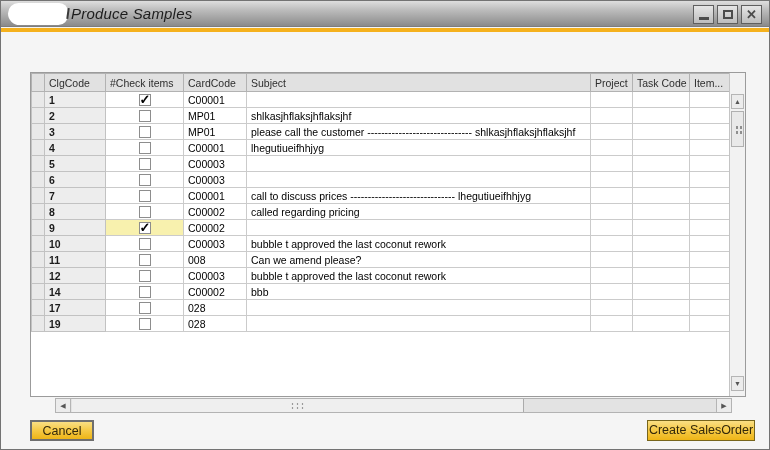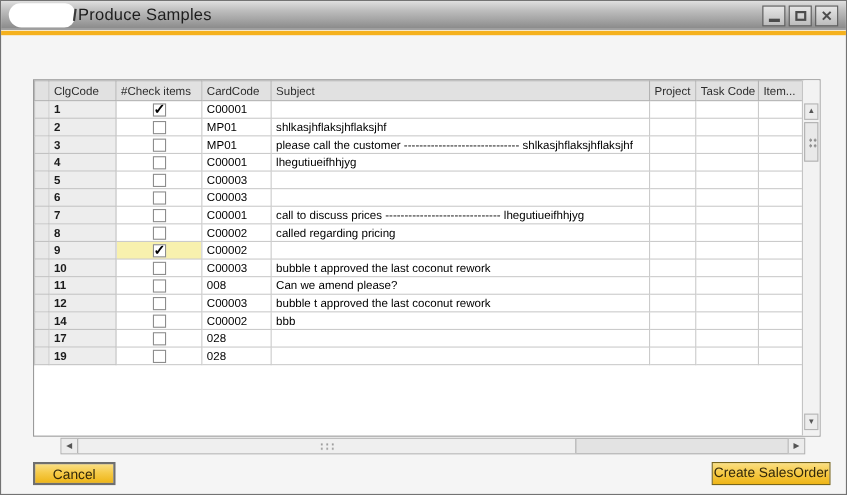--- a/index.html
+++ b/index.html
@@ -6,21 +6,21 @@
   html,body { width:770px; height:450px; font-family:"Liberation Sans", sans-serif; background:#fff; }
 
   .window { position:absolute; left:0; top:0; width:770px; height:450px;
             border:1px solid #737373; background:#f5f5f5; overflow:hidden; }
 
   
   .titlebar { position:absolute; left:0; top:0; right:0; height:26px;
               background:linear-gradient(#dedede 0%, #bdbdbd 35%, #a2a2a2 70%, #8a8a8a 100%);
               border-bottom:1px solid #7d7d7d; }
   .goldbar  { position:absolute; left:0; top:27px; right:0; height:4px; background:#f5b11d; }
-  .title    { position:absolute; left:70px; top:4px; font-size:15px; color:#1d1d1d; letter-spacing:.2px; }
+  .title    { position:absolute; left:70px; top:4px; font-size:15px; color:#1d1d1d; letter-spacing:.2px;font-style:italic; }
   .blob     { position:absolute; left:7px; top:2px; width:60px; height:22px; background:#fff;
               border-radius:11px 9px 10px 12px; }
   .artifact { position:absolute; left:66px; top:7px; width:2px; height:11px; background:#3a3a3a;
               transform:rotate(8deg); }
   .controls { position:absolute; right:7px; top:4px; display:flex; gap:3px; }
   .wbtn { width:21px; height:19px; border:1px solid #5f5f5f;
           background:linear-gradient(#e6e6e6, #bcbcbc);
           display:flex; align-items:center; justify-content:center; color:#4c4c4c; }
   .glyph-min { width:10px; height:3px; background:#4c4c4c; margin-top:8px; }
   .glyph-max { width:10px; height:9px; border:2px solid #4c4c4c; }
@@ -66,21 +66,21 @@
   .h-thumb { position:absolute; left:16px; top:0; width:452px; height:13px;
              background:#efefef; border-right:1px solid #ababab; }
   .h-grip  { position:absolute; left:218px; top:3px; width:14px; height:8px;
              background-image:radial-gradient(#9a9a9a 1px, transparent 1.2px);
              background-size:5px 4px; }
 
   
   .btn { position:absolute; top:419px; height:21px; font-family:"Liberation Sans",sans-serif;
          font-size:12.5px; color:#33280a; text-align:center; line-height:19px;
          background:linear-gradient(#fadf84 0%, #f6cb4a 45%, #eeb517 100%); cursor:default; }
-  .btn-cancel { left:29px; width:75px; border:2px solid #6f6f6f; }
+  .btn-cancel { left:29px; width:64px; border:2px solid #6f6f6f; }
   .btn-create { left:646px; width:108px; border:1px solid #77651c; }
 </style>
 </head>
 <body>
 
 <div class="window">
 
   <div class="titlebar">
     <div class="blob"></div>
     <div class="artifact"></div>

